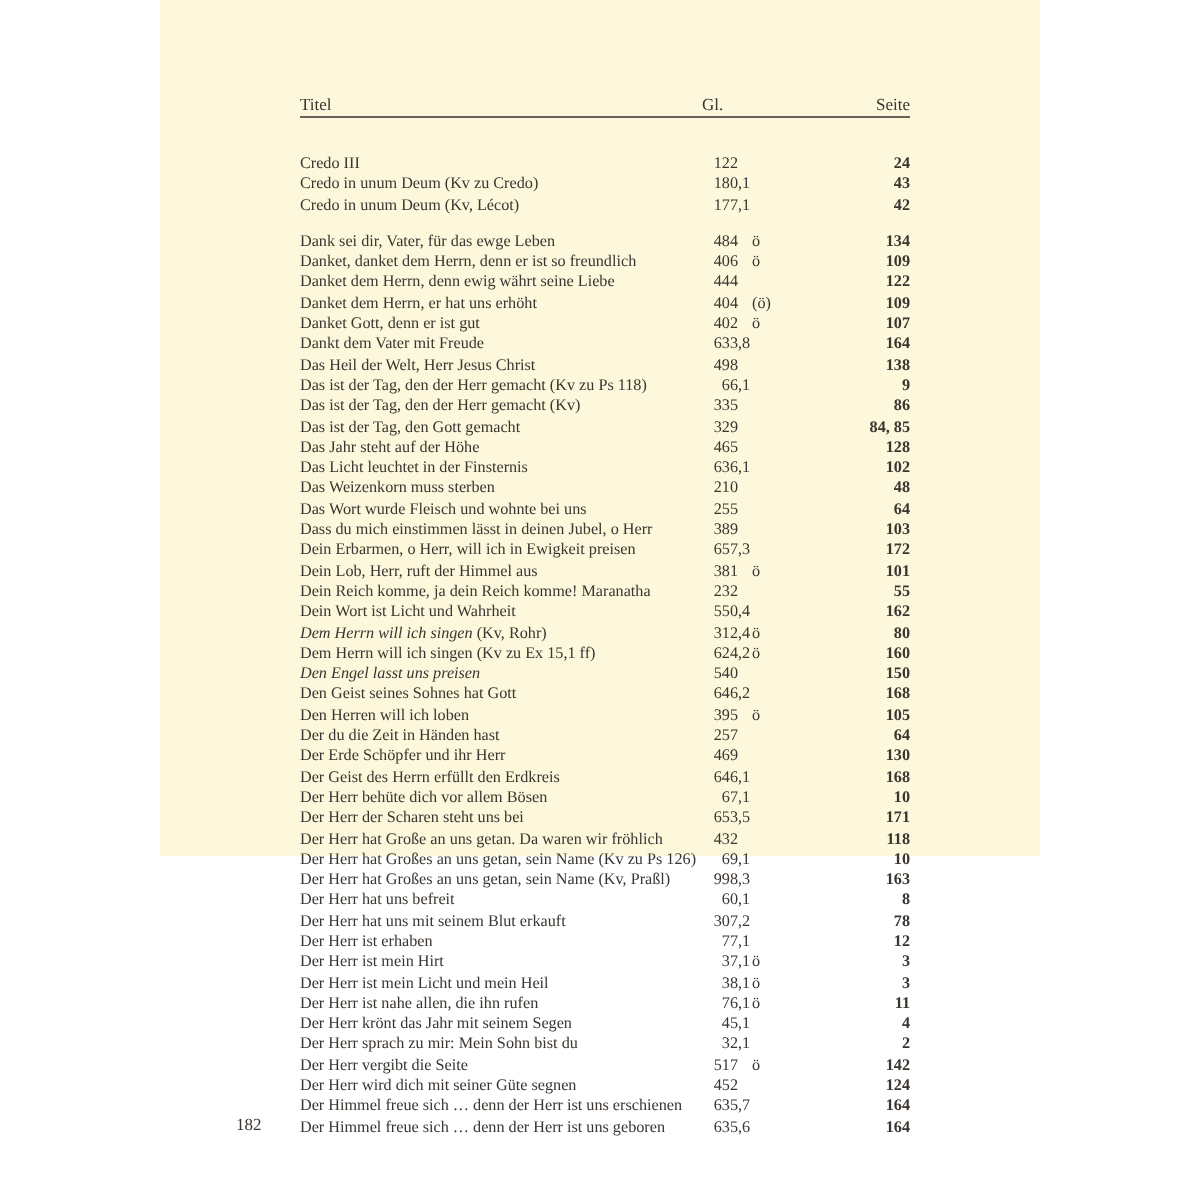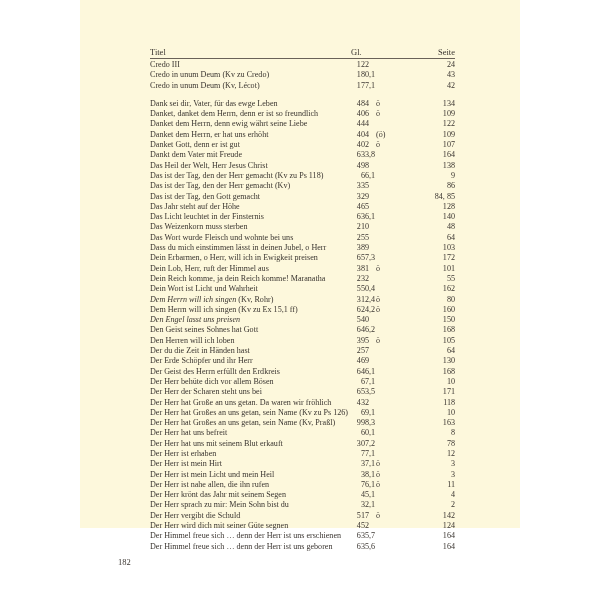--- a/index.html
+++ b/index.html
@@ -7,53 +7,53 @@
       width: 600px; height: 600px;
       background: #ffffff;
       position: relative;
       overflow: hidden;
       font-family: "Liberation Serif", "DejaVu Serif", serif;
       color: #3a3530;
     }
     .page {
       position: absolute;
       left: 80px; top: 0;
-      width: 440px; height: 528px;
+      width: 440px; height: 428px;
       background: #fdf8dc;
     }
     .table {
       position: absolute;
       left: 70px; top: 46px;
       width: 305px;
     }
     .header {
       position: relative;
       height: 12px;
       font-size: 8.5px;
       border-bottom: 1px solid #6a6258;
     }
     .header span { position: absolute; bottom: 1px; }
     .h-title { left: 0; }
     .h-gl { left: 201px; }
     .h-seite { right: 0; }
-    .section { margin-top: 1px; }
+    .section { margin-top: 18px; }
     .section + .section { margin-top: 8px; }
     .row {
       position: relative;
       height: 10.3px;
       line-height: 10.3px;
       font-size: 8.1px;
       white-space: nowrap;
     }
     .row .t { position: absolute; left: 0; }
     .row .t i { }
     .row .gi { position: absolute; right: 86px; text-align: right; }
     .row .gd { position: absolute; left: 219px; }
     .row .m { position: absolute; left: 226px; }
-    .row .s { position: absolute; right: 0; text-align: right; }
+    .row .s { position: absolute; right: 0; text-align: right; font-weight: bold; }
     .pagenum {
       position: absolute;
       left: 38px; top: 557px;
       font-size: 8.5px;
     }
   </style>
 </head>
 <body>
 
 <div class="page">
@@ -163,21 +163,21 @@
             <span class="gi">465</span>
             <span class="gd"></span>
             <span class="m"></span>
             <span class="s">128</span>
           </div>
           <div class="row">
             <span class="t">Das Licht leuchtet in der Finsternis</span>
             <span class="gi">636</span>
             <span class="gd">,1</span>
             <span class="m"></span>
-            <span class="s">140</span>
+            <span class="s">102</span>
           </div>
           <div class="row">
             <span class="t">Das Weizenkorn muss sterben</span>
             <span class="gi">210</span>
             <span class="gd"></span>
             <span class="m"></span>
             <span class="s">48</span>
           </div>
           <div class="row">
             <span class="t">Das Wort wurde Fleisch und wohnte bei uns</span>
@@ -362,21 +362,21 @@
             <span class="s">4</span>
           </div>
           <div class="row">
             <span class="t">Der Herr sprach zu mir: Mein Sohn bist du</span>
             <span class="gi">32</span>
             <span class="gd">,1</span>
             <span class="m"></span>
             <span class="s">2</span>
           </div>
           <div class="row">
-            <span class="t">Der Herr vergibt die Schuld</span>
+            <span class="t">Der Herr vergibt die Seite</span>
             <span class="gi">517</span>
             <span class="gd"></span>
             <span class="m">ö</span>
             <span class="s">142</span>
           </div>
           <div class="row">
             <span class="t">Der Herr wird dich mit seiner Güte segnen</span>
             <span class="gi">452</span>
             <span class="gd"></span>
             <span class="m"></span>

